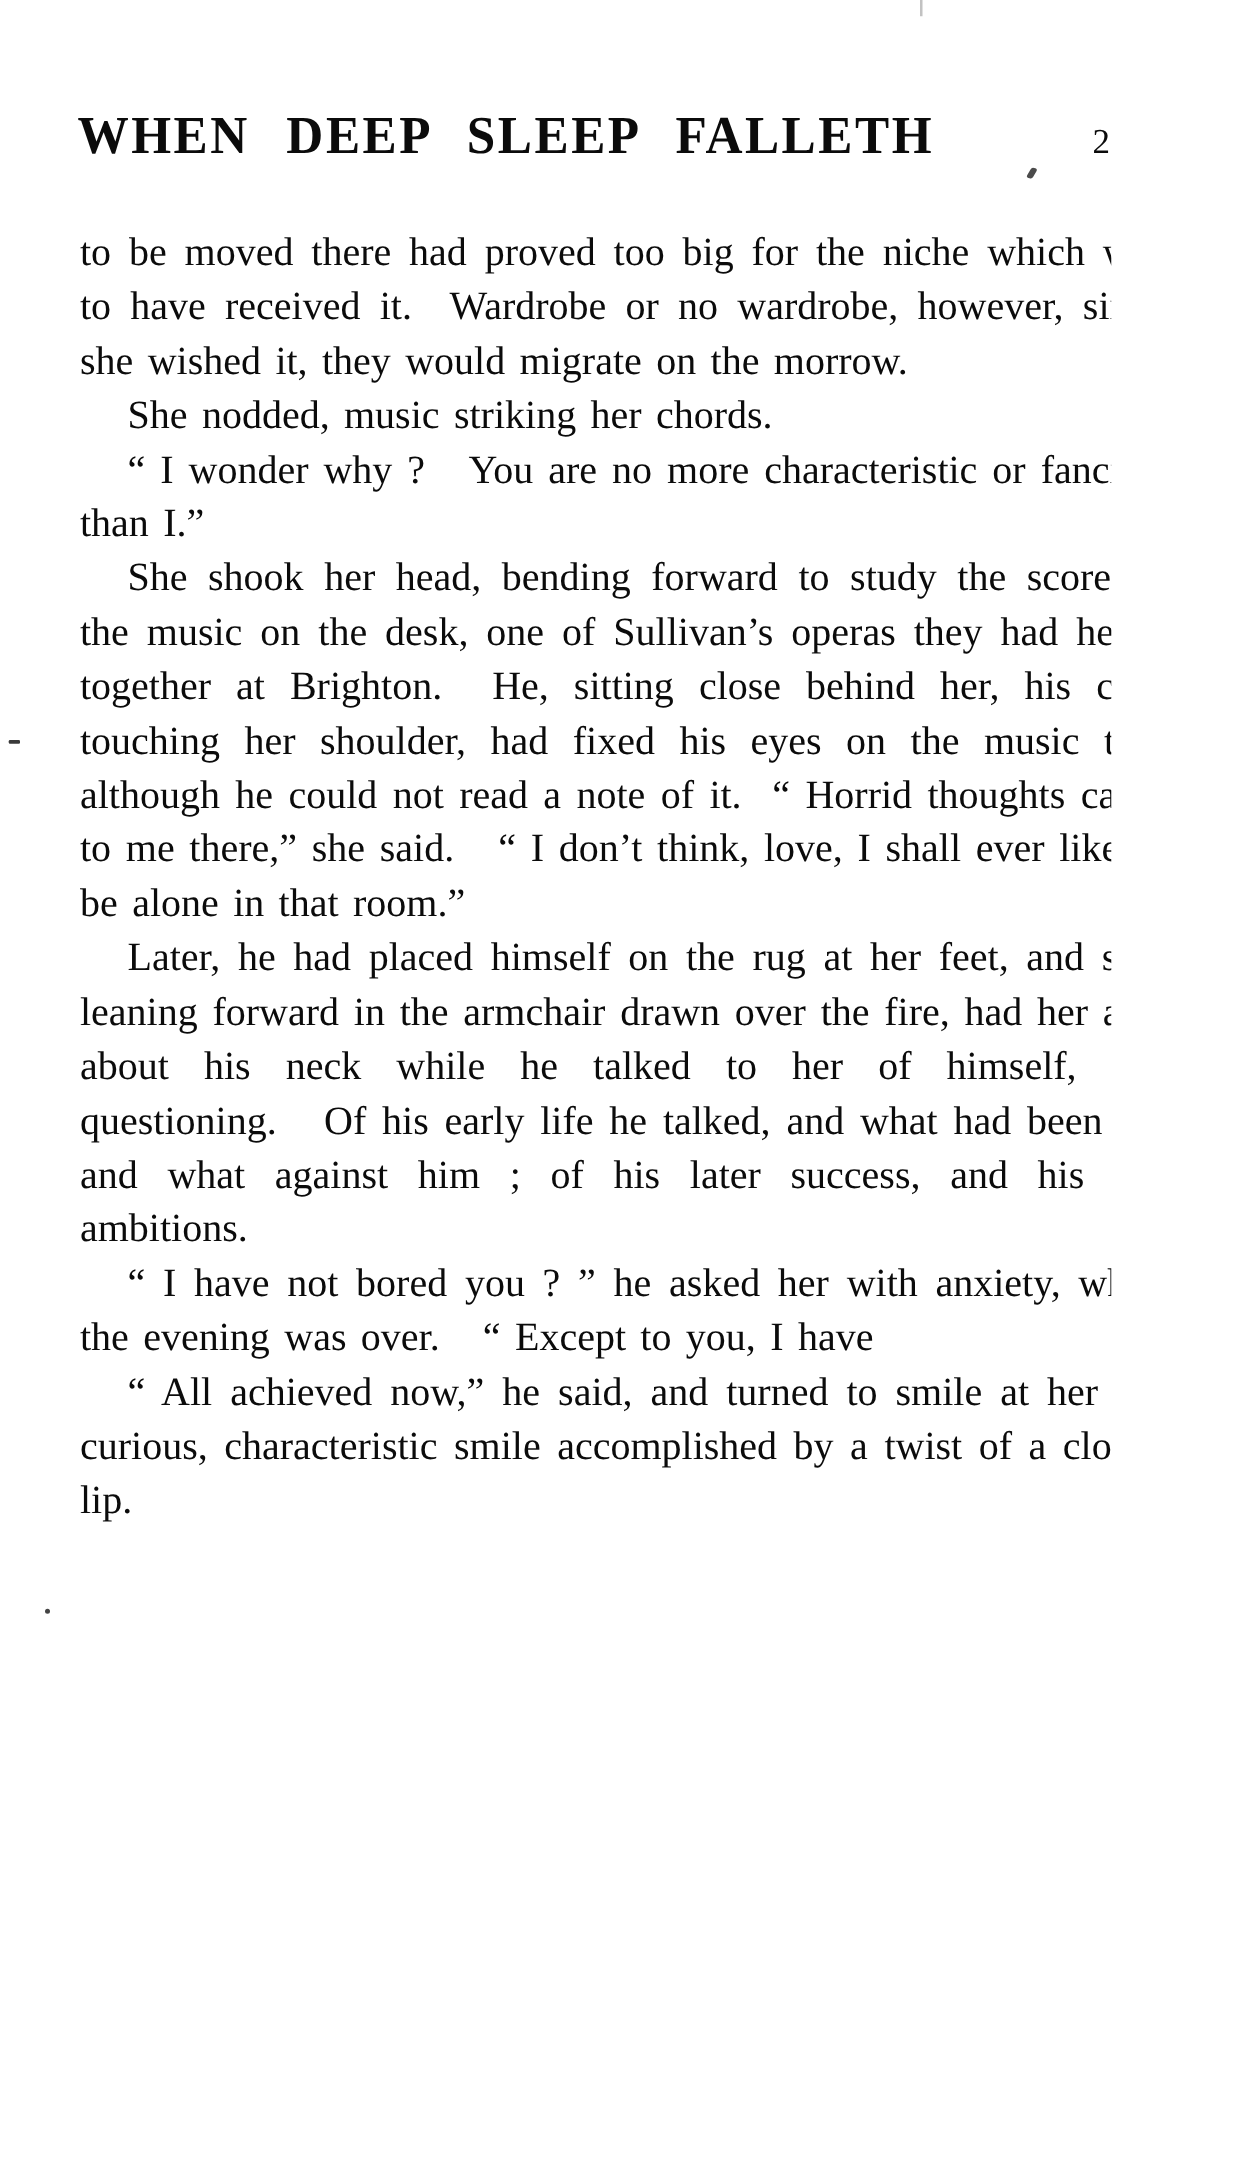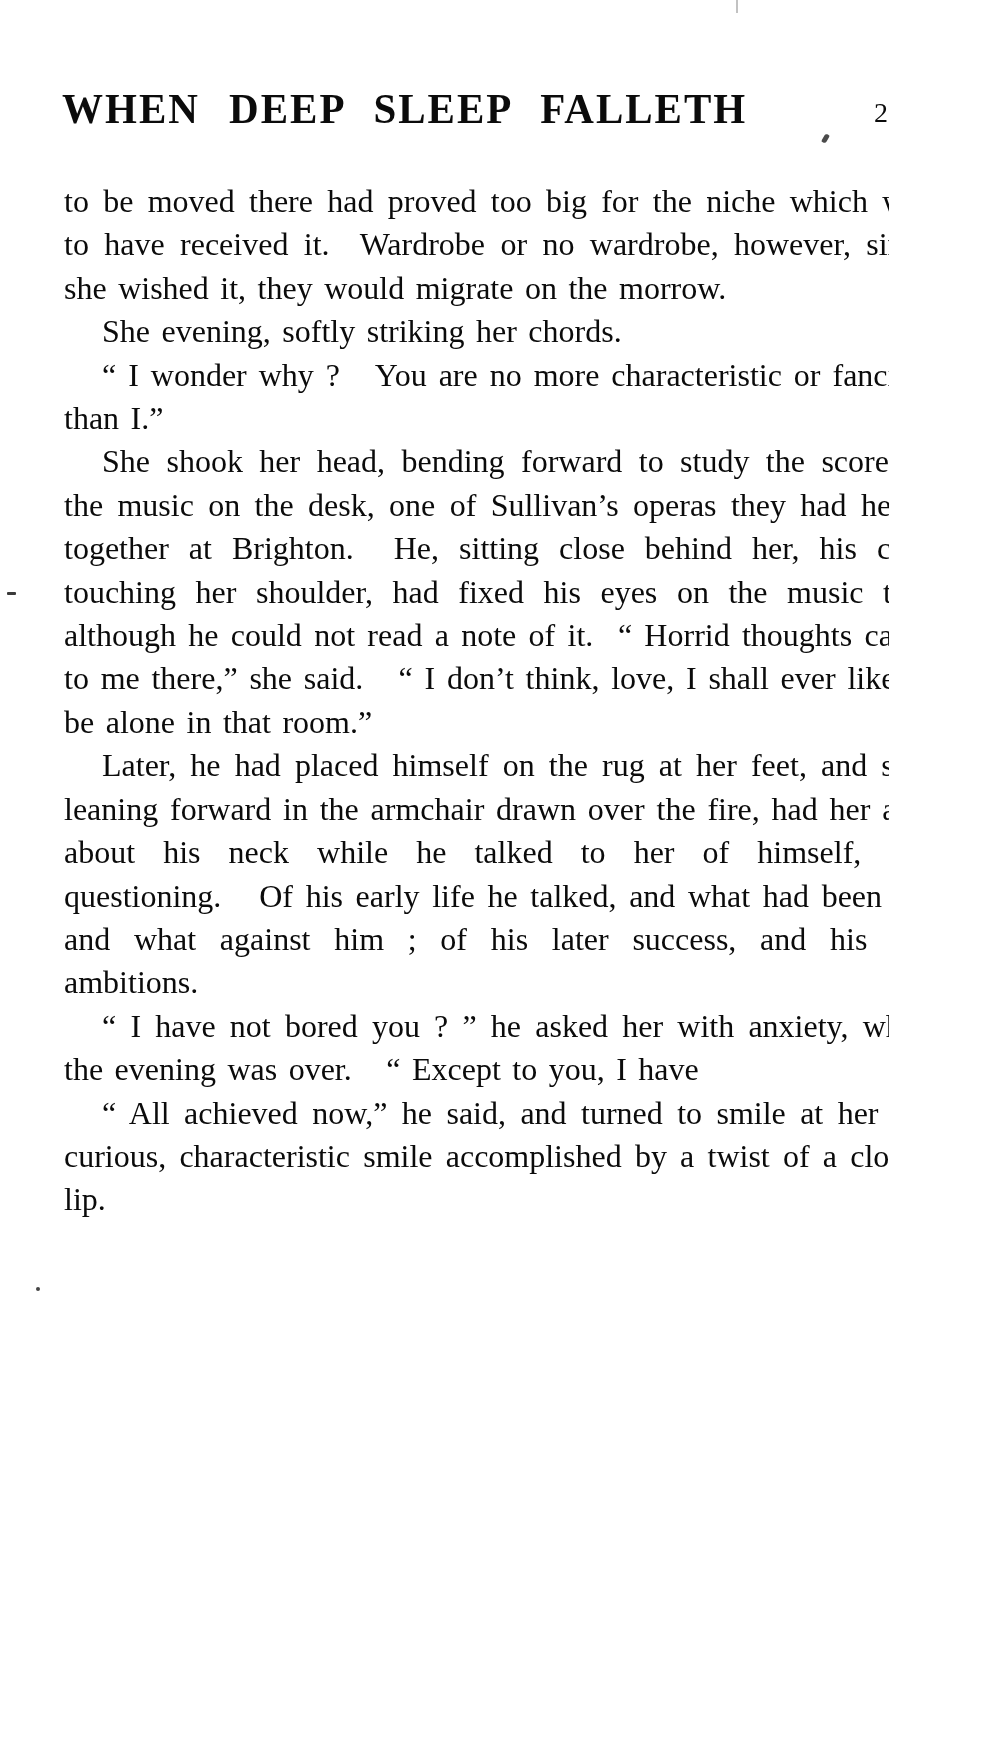--- a/index.html
+++ b/index.html
@@ -126,21 +126,21 @@
   <div class="speck-dot"></div>
   <div class="speck-comma"></div>
 
   <div class="running-head">
     <span class="head-title">WHEN DEEP SLEEP FALLETH</span>
     <span class="head-page-number">275</span>
   </div>
 
   <div class="text-block">
     <p class="no-indent">to be moved there had proved too big for the niche which was to have received it.  Wardrobe or no wardrobe, however, since she wished it, they would migrate on the morrow.</p>
-    <p>She evening, softly striking her chords.</p>
+    <p>She nodded, music striking her chords.</p>
     <p>“ I wonder why ?   You are no more characteristic or fanciful than I.”</p>
     <p>She shook her head, bending forward to study the score of the music on the desk, one of Sullivan’s operas they had heard together at Brighton.  He, sitting close behind her, his chin touching her shoulder, had fixed his eyes on the music too, although he could not read a note of it.  “ Horrid thoughts came to me there,” she said.   “ I don’t think, love, I shall ever like to be alone in that room.”</p>
     <p>Later, he had placed himself on the rug at her feet, and she, leaning forward in the armchair drawn over the fire, had her arm about his neck while he talked to her of himself, she questioning.   Of his early life he talked, and what had been for and what against him ; of his later success, and his old ambitions.</p>
     <p>“ I have not bored you ? ” he asked her with anxiety, when the evening was over.   “ Except to you, I have</p>
     <p>“ All achieved now,” he said, and turned to smile at her the curious, characteristic smile accomplished by a twist of a closed lip.</p>
   </div>
 
 </div>
 
 </body></html>

